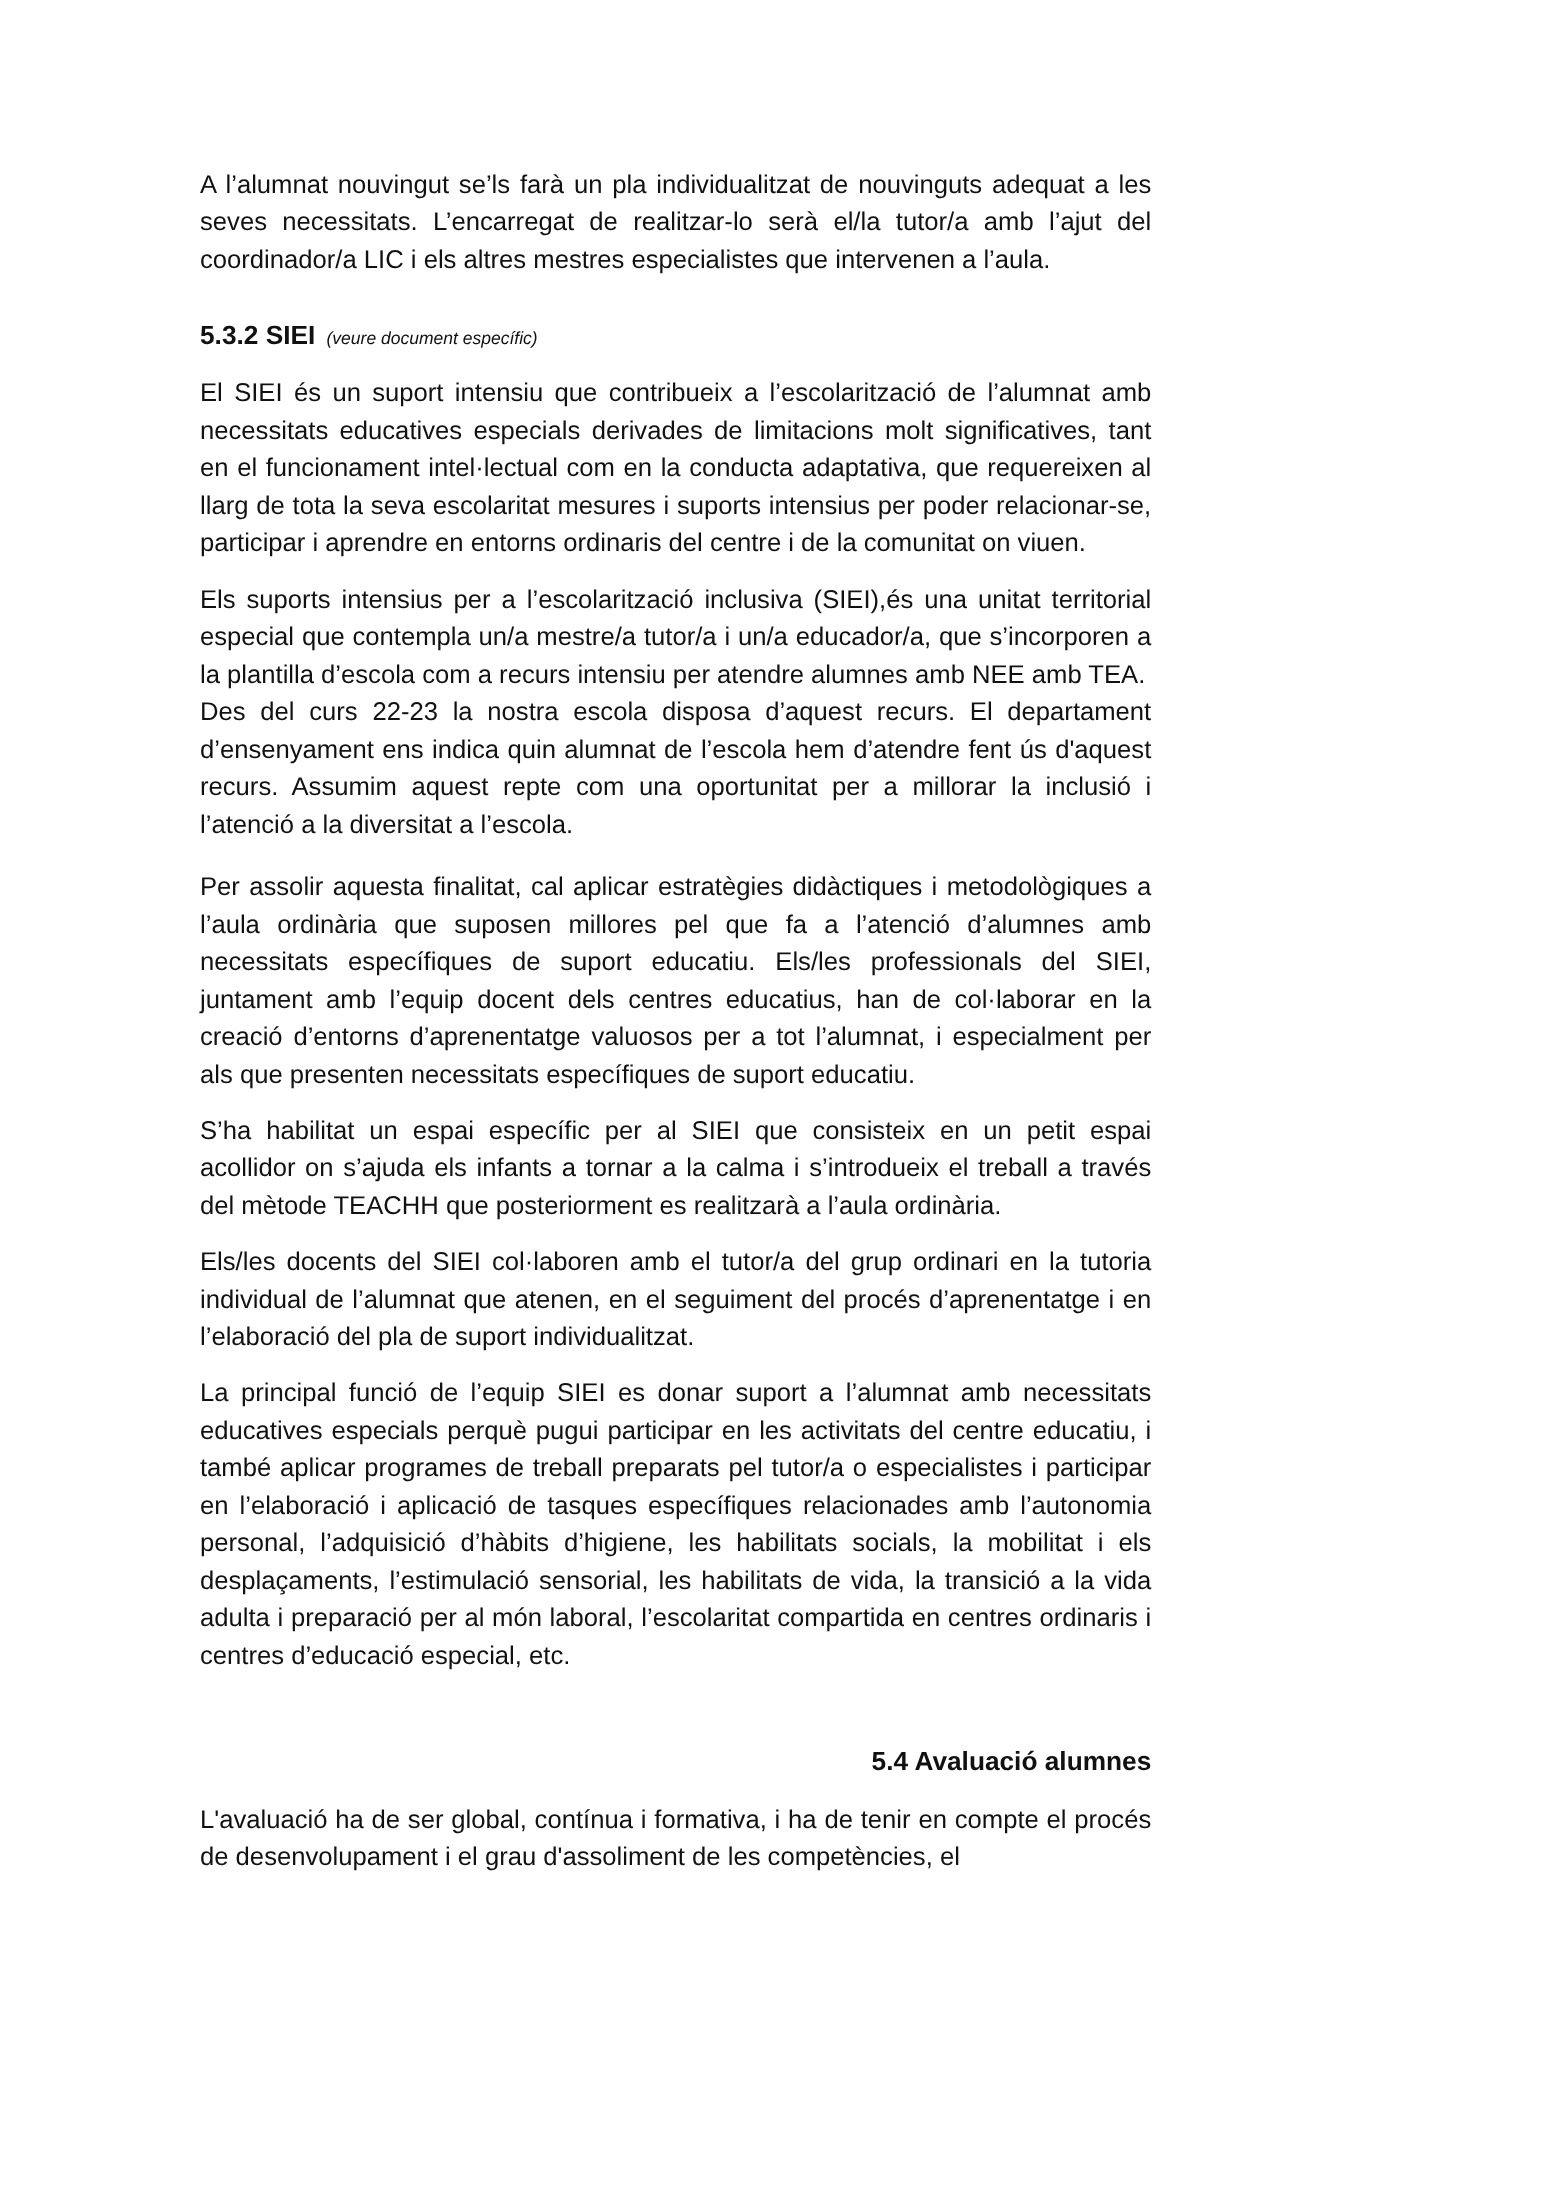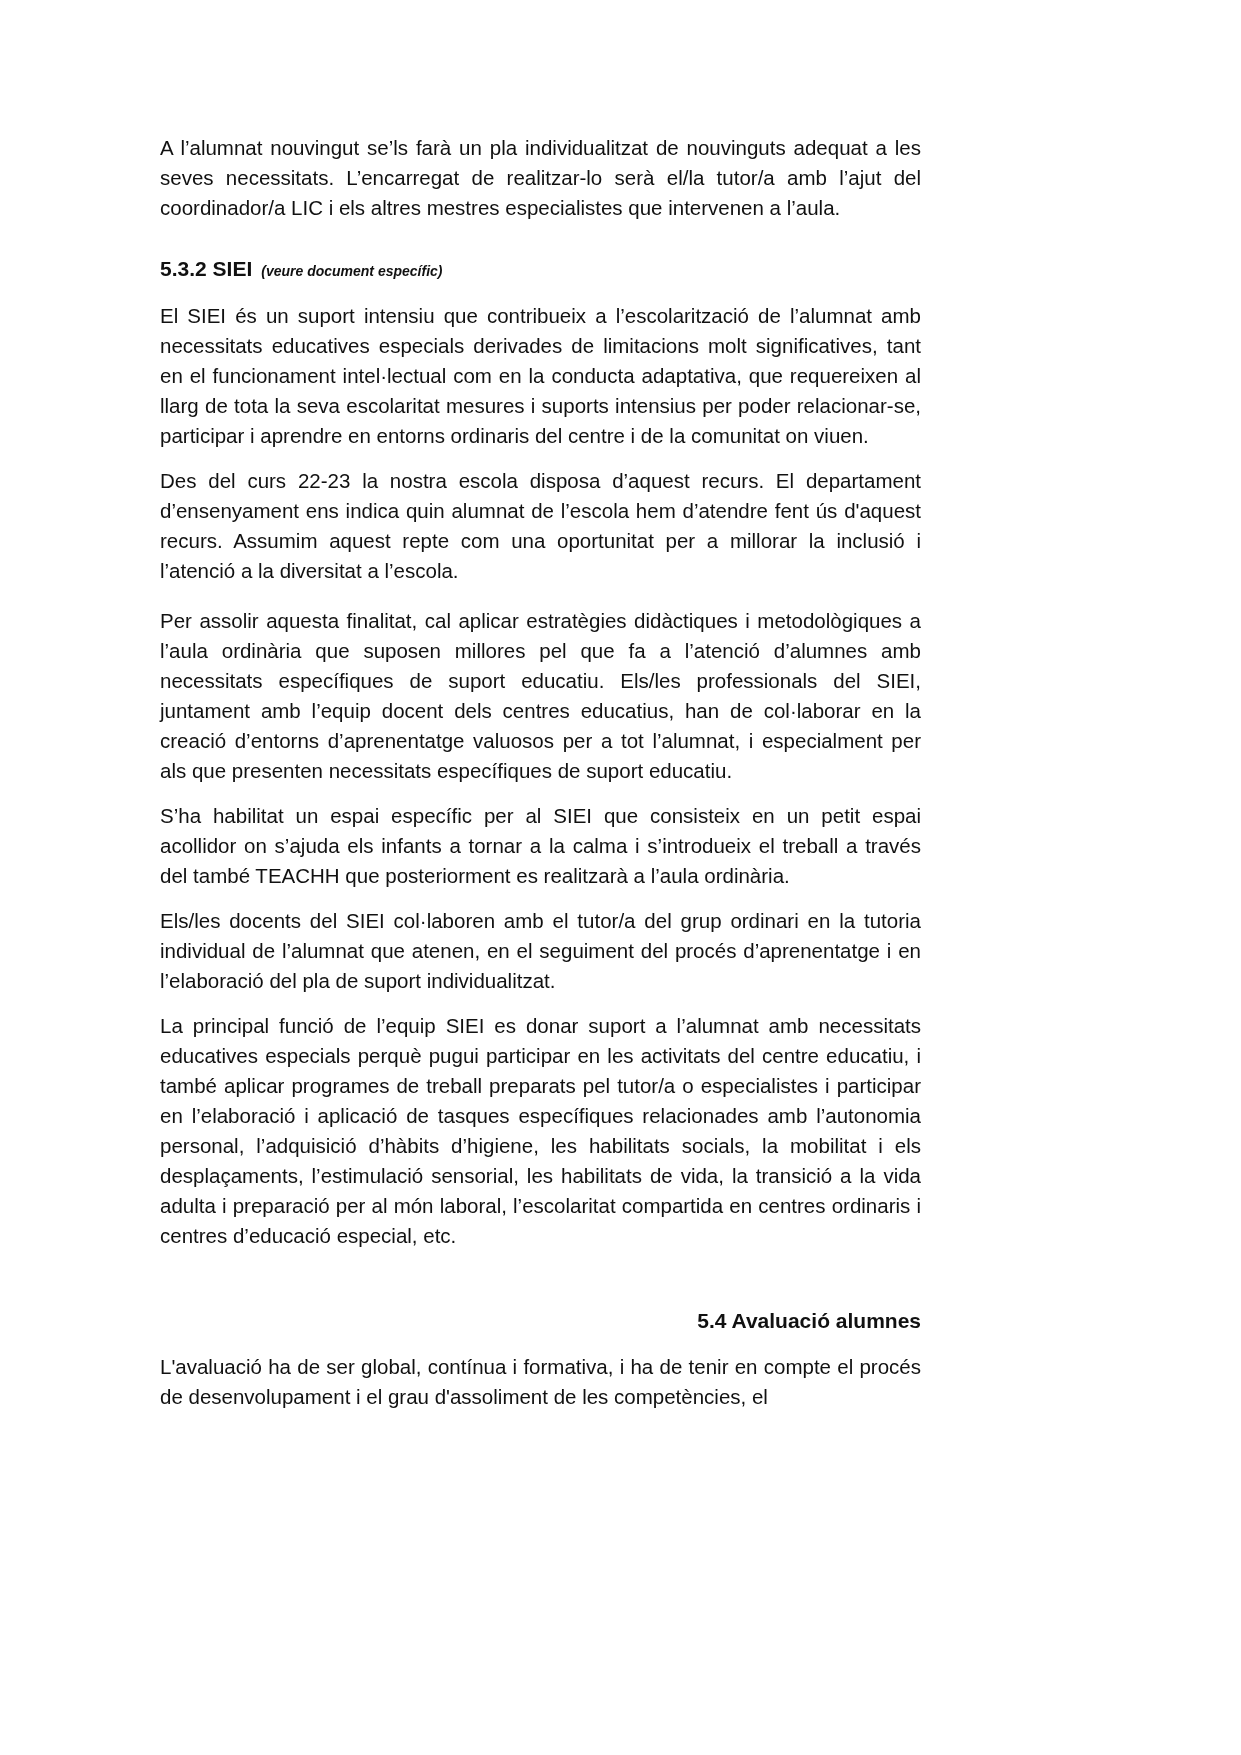--- a/index.html
+++ b/index.html
@@ -35,21 +35,21 @@
   }
   .section-heading {
     font-size: 21px;
     font-weight: bold;
     margin: 33px 0 17px 0;
     line-height: 26px;
     color: #111111;
   }
   .section-heading .heading-note {
     font-size: 14px;
-    font-weight: bold;
+    font-weight: normal;
     font-style: italic;
     margin-left: 9px;
   }
   .section-heading.heading-avaluacio {
     margin-top: 57px;
     margin-bottom: 18px;
     text-align: right;
   }
 </style>
 </head>
@@ -58,26 +58,27 @@
 <main class="page">
 
   <p class="para">A l’alumnat nouvingut se’ls farà un pla individualitzat de nouvinguts adequat a les seves necessitats. L’encarregat de realitzar-lo serà el/la tutor/a amb l’ajut del coordinador/a LIC i els altres mestres especialistes que intervenen a l’aula.</p>
 
   <h2 class="section-heading">
     <span class="heading-text">5.3.2 SIEI</span><span class="heading-note">(veure document específic)</span>
   </h2>
 
   <p class="para">El SIEI és un suport intensiu que contribueix a l’escolarització de l’alumnat amb necessitats educatives especials derivades de limitacions molt significatives, tant en el funcionament intel·lectual com en la conducta adaptativa, que requereixen al llarg de tota la seva escolaritat mesures i suports intensius per poder relacionar-se, participar i aprendre en entorns ordinaris del centre i de la comunitat on viuen.</p>
 
+  <p class="para tight">Els suports intensius per a l’escolarització inclusiva (SIEI),és una unitat territorial especial que contempla un/a mestre/a tutor/a i un/a educador/a, que s’incorporen a la plantilla d’escola com a recurs intensiu per atendre alumnes amb NEE amb TEA.</p>
 
   <p class="para">Des del curs 22-23 la nostra escola disposa d’aquest recurs. El departament d’ensenyament ens indica quin alumnat de l’escola hem d’atendre fent ús d'aquest recurs. Assumim aquest repte com una oportunitat per a millorar la inclusió i l’atenció a la diversitat a l’escola.</p>
 
   <p class="para spaced-before">Per assolir aquesta finalitat, cal aplicar estratègies didàctiques i metodològiques a l’aula ordinària que suposen millores pel que fa a l’atenció d’alumnes amb necessitats específiques de suport educatiu. Els/les professionals del SIEI, juntament amb l’equip docent dels centres educatius, han de col·laborar en la creació d’entorns d’aprenentatge valuosos per a tot l’alumnat, i especialment per als que presenten necessitats específiques de suport educatiu.</p>
 
-  <p class="para">S’ha habilitat un espai específic per al SIEI que consisteix en un petit espai acollidor on s’ajuda els infants a tornar a la calma i s’introdueix el treball a través del també TEACHH que posteriorment es realitzarà a l’aula ordinària.</p>
+  <p class="para">S’ha habilitat un espai específic per al SIEI que consisteix en un petit espai acollidor on s’ajuda els infants a tornar a la calma i s’introdueix el treball a través del mètode TEACHH que posteriorment es realitzarà a l’aula ordinària.</p>
 
   <p class="para">Els/les docents del SIEI col·laboren amb el tutor/a del grup ordinari en la tutoria individual de l’alumnat que atenen, en el seguiment del procés d’aprenentatge i en l’elaboració del pla de suport individualitzat.</p>
 
   <p class="para">La principal funció de l’equip SIEI es donar suport a l’alumnat amb necessitats educatives especials perquè pugui participar en les activitats del centre educatiu, i també aplicar programes de treball preparats pel tutor/a o especialistes i participar en l’elaboració i aplicació de tasques específiques relacionades amb l’autonomia personal, l’adquisició d’hàbits d’higiene, les habilitats socials, la mobilitat i els desplaçaments, l’estimulació sensorial, les habilitats de vida, la transició a la vida adulta i preparació per al món laboral, l’escolaritat compartida en centres ordinaris i centres d’educació especial, etc.</p>
 
   <h2 class="section-heading heading-avaluacio">
     <span class="heading-text">5.4 Avaluació alumnes</span>
   </h2>
 
   <p class="para">L'avaluació ha de ser global, contínua i formativa, i ha de tenir en compte el procés de desenvolupament i el grau d'assoliment de les competències, el</p>

